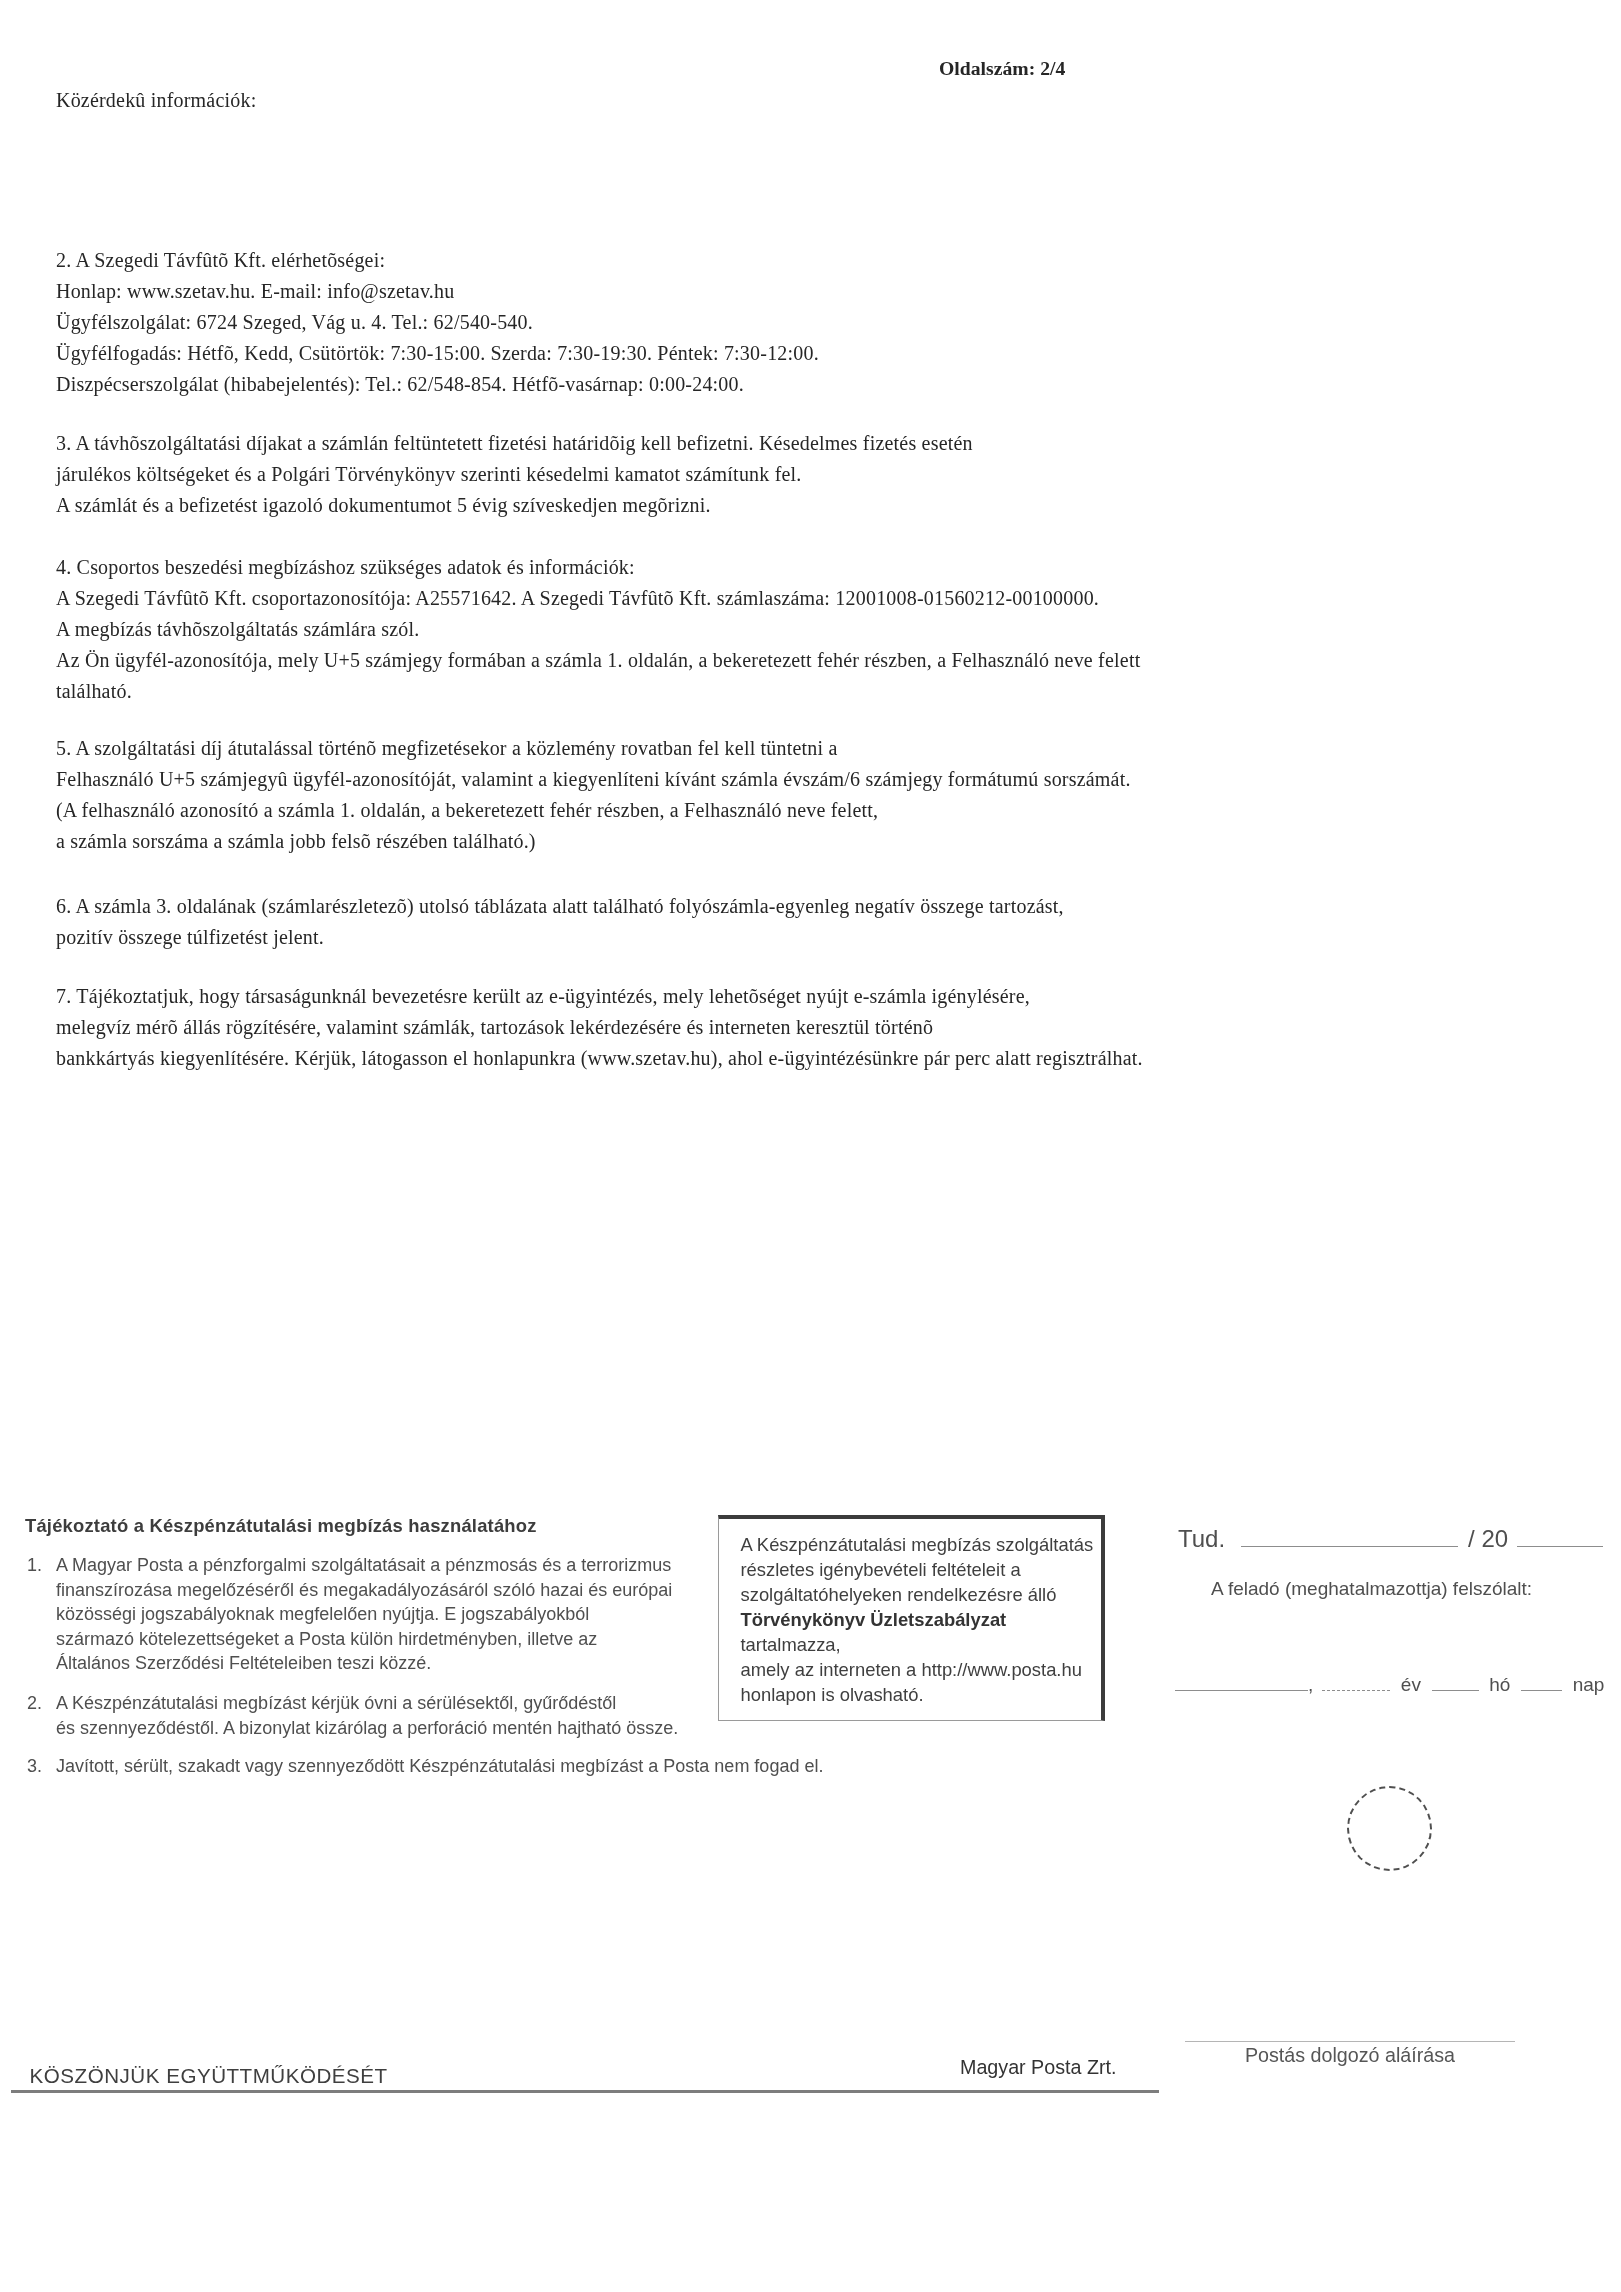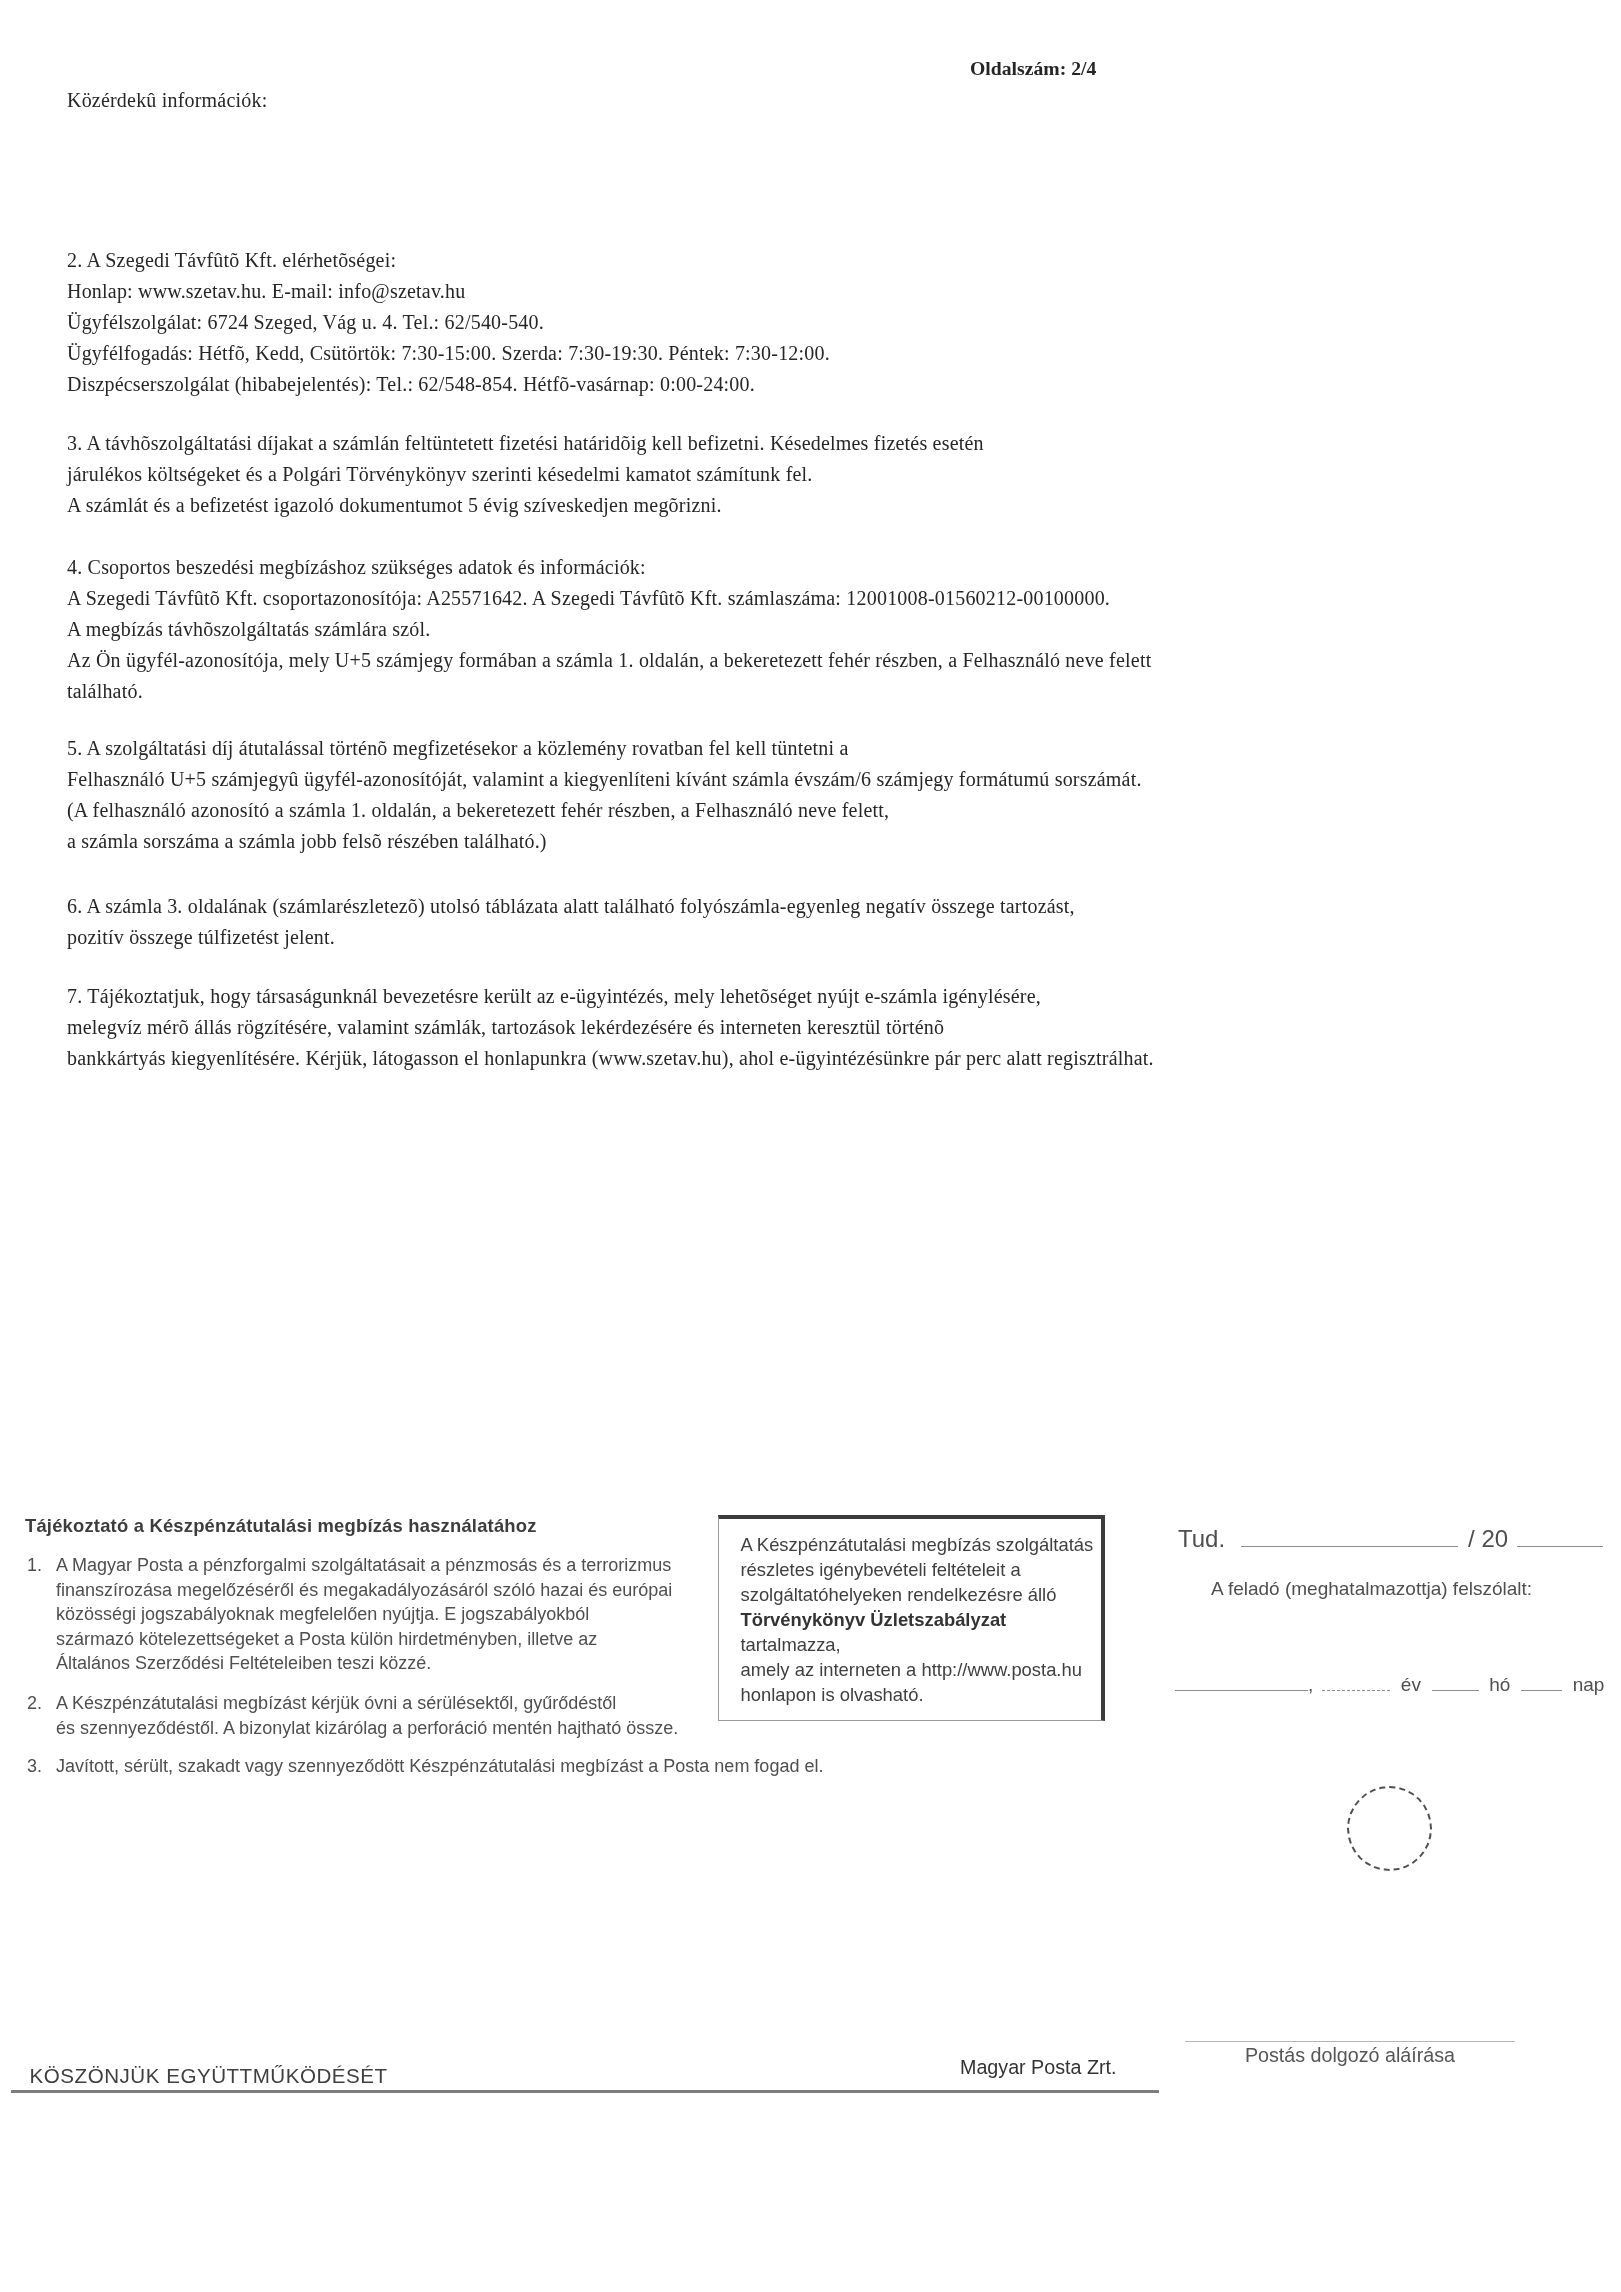--- a/index.html
+++ b/index.html
@@ -16,28 +16,26 @@
     color:#262626;
   }
   .par{
     position:absolute;
     left:56px;
     width:1352px;
     font-size:20px;
     line-height:31px;
     letter-spacing:0.2px;
     white-space:pre-line;
-    margin-left:11px;
   }
   .pageno{
     position:absolute;
     left:939px;top:57px;
     font-size:19.7px;
     font-weight:bold;
-    margin-left:31px;
   }
   
   .sans{
     font-family:"Liberation Sans", sans-serif;
     color:#4f4f4f;
   }
   .post-heading{
     position:absolute;
     left:25px;top:1515px;
     font-size:18.4px;

